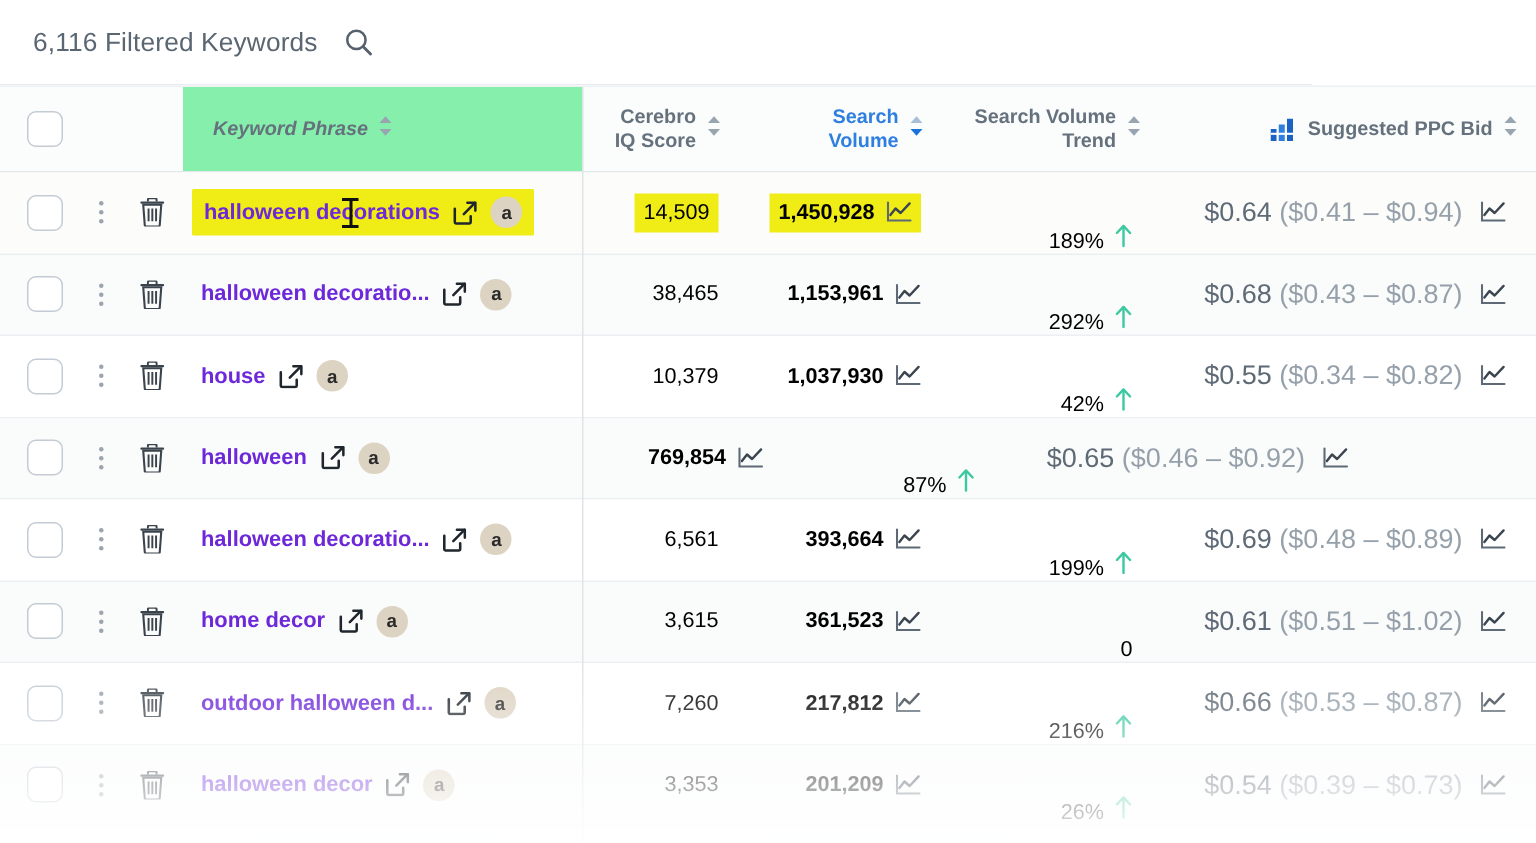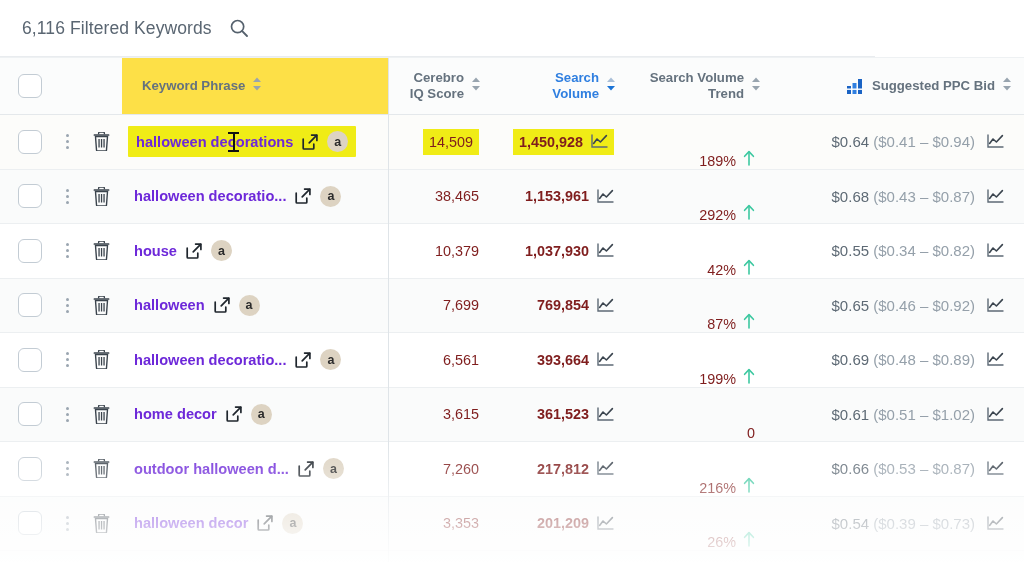--- a/index.html
+++ b/index.html
@@ -82,21 +82,22 @@
     height: 100%;
     font-size: 13.2px;
     color: #65727e;
     font-weight: 600;
     line-height: 1.25;
   }
   .hcell.left   { padding-left: 20px; }
   .hcell.right  { justify-content: flex-end; padding-right: 12px; text-align: right; }
   .hcell .lbl   { white-space: pre-line; }
   .hcell.sorted-col {
-    background: #fde047;
+    background: #86efac;
+    font-style: italic;
   }
   .hcell.active-sort { color: #2f7fe0; }
   .sort-ico { margin-left: 7px; flex: 0 0 auto; }
 
   .ppc-ico { margin-right: 8px; display:flex; align-items:center; }
 
   
   .chk {
     width: 24px; height: 24px;
     border: 1.4px solid #c3ccd4;
@@ -132,25 +133,25 @@
   .a-badge {
     width: 21px; height: 21px; border-radius: 50%;
     background: #ddd3c2;
     display: flex; align-items: center; justify-content: center;
     font-size: 12.5px; font-weight: 700; color: #2b2b2b;
     cursor: pointer;
     flex: 0 0 auto;
   }
 
   
-  .num-txt { font-size: 14.4px; color: #7f1d1d; white-space: nowrap; }
+  .num-txt { font-size: 14.4px; color: #000000; white-space: nowrap; }
   .trend-cell { display: flex; align-items: flex-end; justify-content: flex-end; gap: 7px; padding-right: 18px; height: 100%; }
   .arrow-up { color: #3cc8a0; font-size: 16px; line-height: 1; }
   .bid-cell { display: flex; align-items: center; justify-content: flex-end; gap: 12px; padding-right: 20px; height: 100%; }
-  .bid-main { font-size: 15px; color: #5e6a75; white-space: nowrap; }
+  .bid-main { font-size: 18px; color: #5e6a75; white-space: nowrap; }
   .bid-range { color: #95a0aa; }
   .spark { cursor: pointer; display: flex; }
 
   
   .hl { background: #f0ec16 !important; }
   .hl-phrase {
     background: #f0ec16;
     border-radius: 1px;
     padding: 5px 8px 5px 8px;
     margin-left: 6px;
@@ -521,23 +522,20 @@
               <span class="ext-link">
                 <svg width="16" height="16" viewBox="0 0 16 16">
   <path d="M1.2 5.2 v9 a.8 .8 0 0 0 .8 .8 h9 a.8 .8 0 0 0 .8 -.8 v-4" fill="none" stroke="#1f262d" stroke-width="1.7" stroke-linecap="round"></path>
   <path d="M7.2 8.8 L14.6 1.3" fill="none" stroke="#1f262d" stroke-width="1.7" stroke-linecap="round"></path>
   <path d="M9.6 1.1 h5.3 v5.3" fill="none" stroke="#1f262d" stroke-width="1.7" stroke-linecap="round" stroke-linejoin="round"></path>
 </svg>
               </span>
               <span class="a-badge">a</span>
             </div>
           </div>
-          <div class="cell c-iq num">
-            <span class="num-txt">7,699</span>
-          </div>
           <div class="cell c-vol" style="display: flex; align-items: center;">
             <div class="" style="display: flex; align-items: center; gap: 8px; margin-left: auto; margin-right: 14px;">
               <span class="num-txt">769,854</span>
               <span class="spark">
                 <svg width="17" height="15" viewBox="0 0 17 15">
   <path d="M1 1 v12 h15" fill="none" stroke="#5d6a76" stroke-width="1.4" stroke-linecap="round"></path>
   <path d="M2.6 9.4 L6 5 L9.4 8 L15.4 1.6" fill="none" stroke="#3b454f" stroke-width="1.6" stroke-linecap="round" stroke-linejoin="round"></path>
 </svg>
               </span>
             </div>

